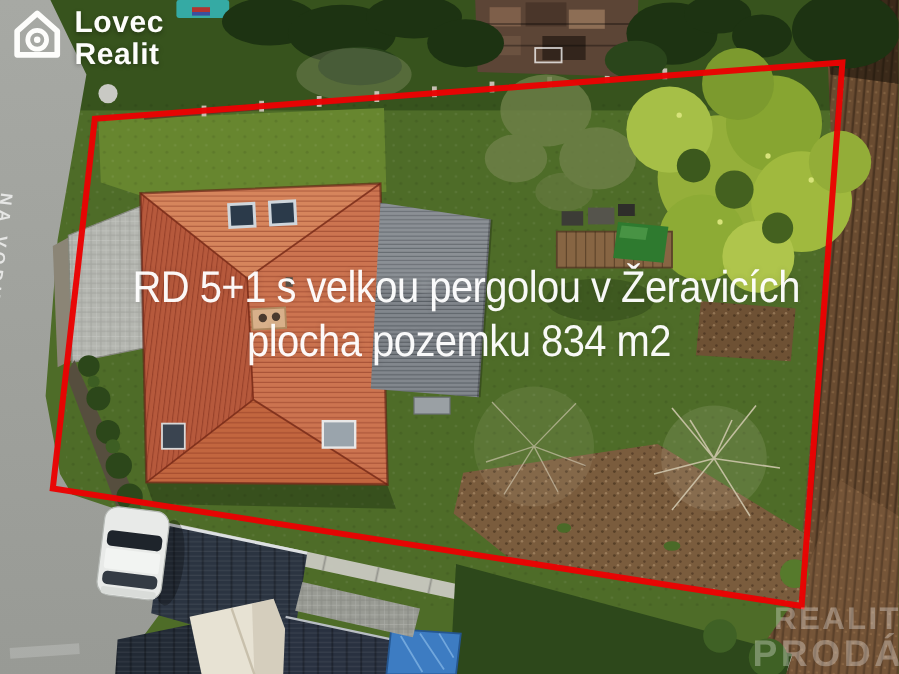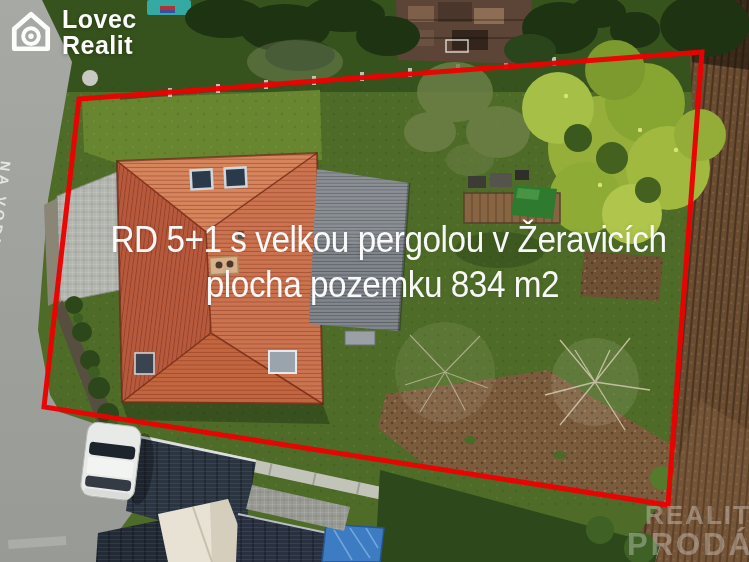--- a/index.html
+++ b/index.html
@@ -3,21 +3,21 @@
 <meta charset="utf-8">
 <style>
   html,body{margin:0;padding:0;background:#1a1a1a;}
   .stage{
     position:relative;width:749px;height:562px;overflow:hidden;
     font-family:"Liberation Sans",sans-serif;background:#4e6c28;
   }
   .scene{position:absolute;left:0;top:0;}
   .boundary{fill:none;stroke:#ea0202;stroke-width:5;stroke-linejoin:miter;opacity:.97;}
 
-  .logo{position:absolute;left:8px;top:6px;display:flex;align-items:center;gap:8px;color:#fdfdfb;}
+  .logo{position:absolute;left:8px;top:6px;display:flex;align-items:flex-start;gap:8px;color:#fdfdfb;}
   .logo-text{font-weight:bold;font-size:25px;line-height:26px;letter-spacing:.5px;
     text-shadow:0 1px 4px rgba(0,0,0,.35);}
   .title-line{
     position:absolute;left:0;right:0;text-align:center;color:rgba(255,255,255,.96);
     font-size:37px;font-weight:400;letter-spacing:-.5px;white-space:nowrap;
     text-shadow:0 0 6px rgba(0,0,0,.12);
   }
   .title-1{top:219px;transform:translateX(14px) scaleX(.9);}
   .title-2{top:264px;transform:translateX(8px) scaleX(.9);}
   .road-text{

